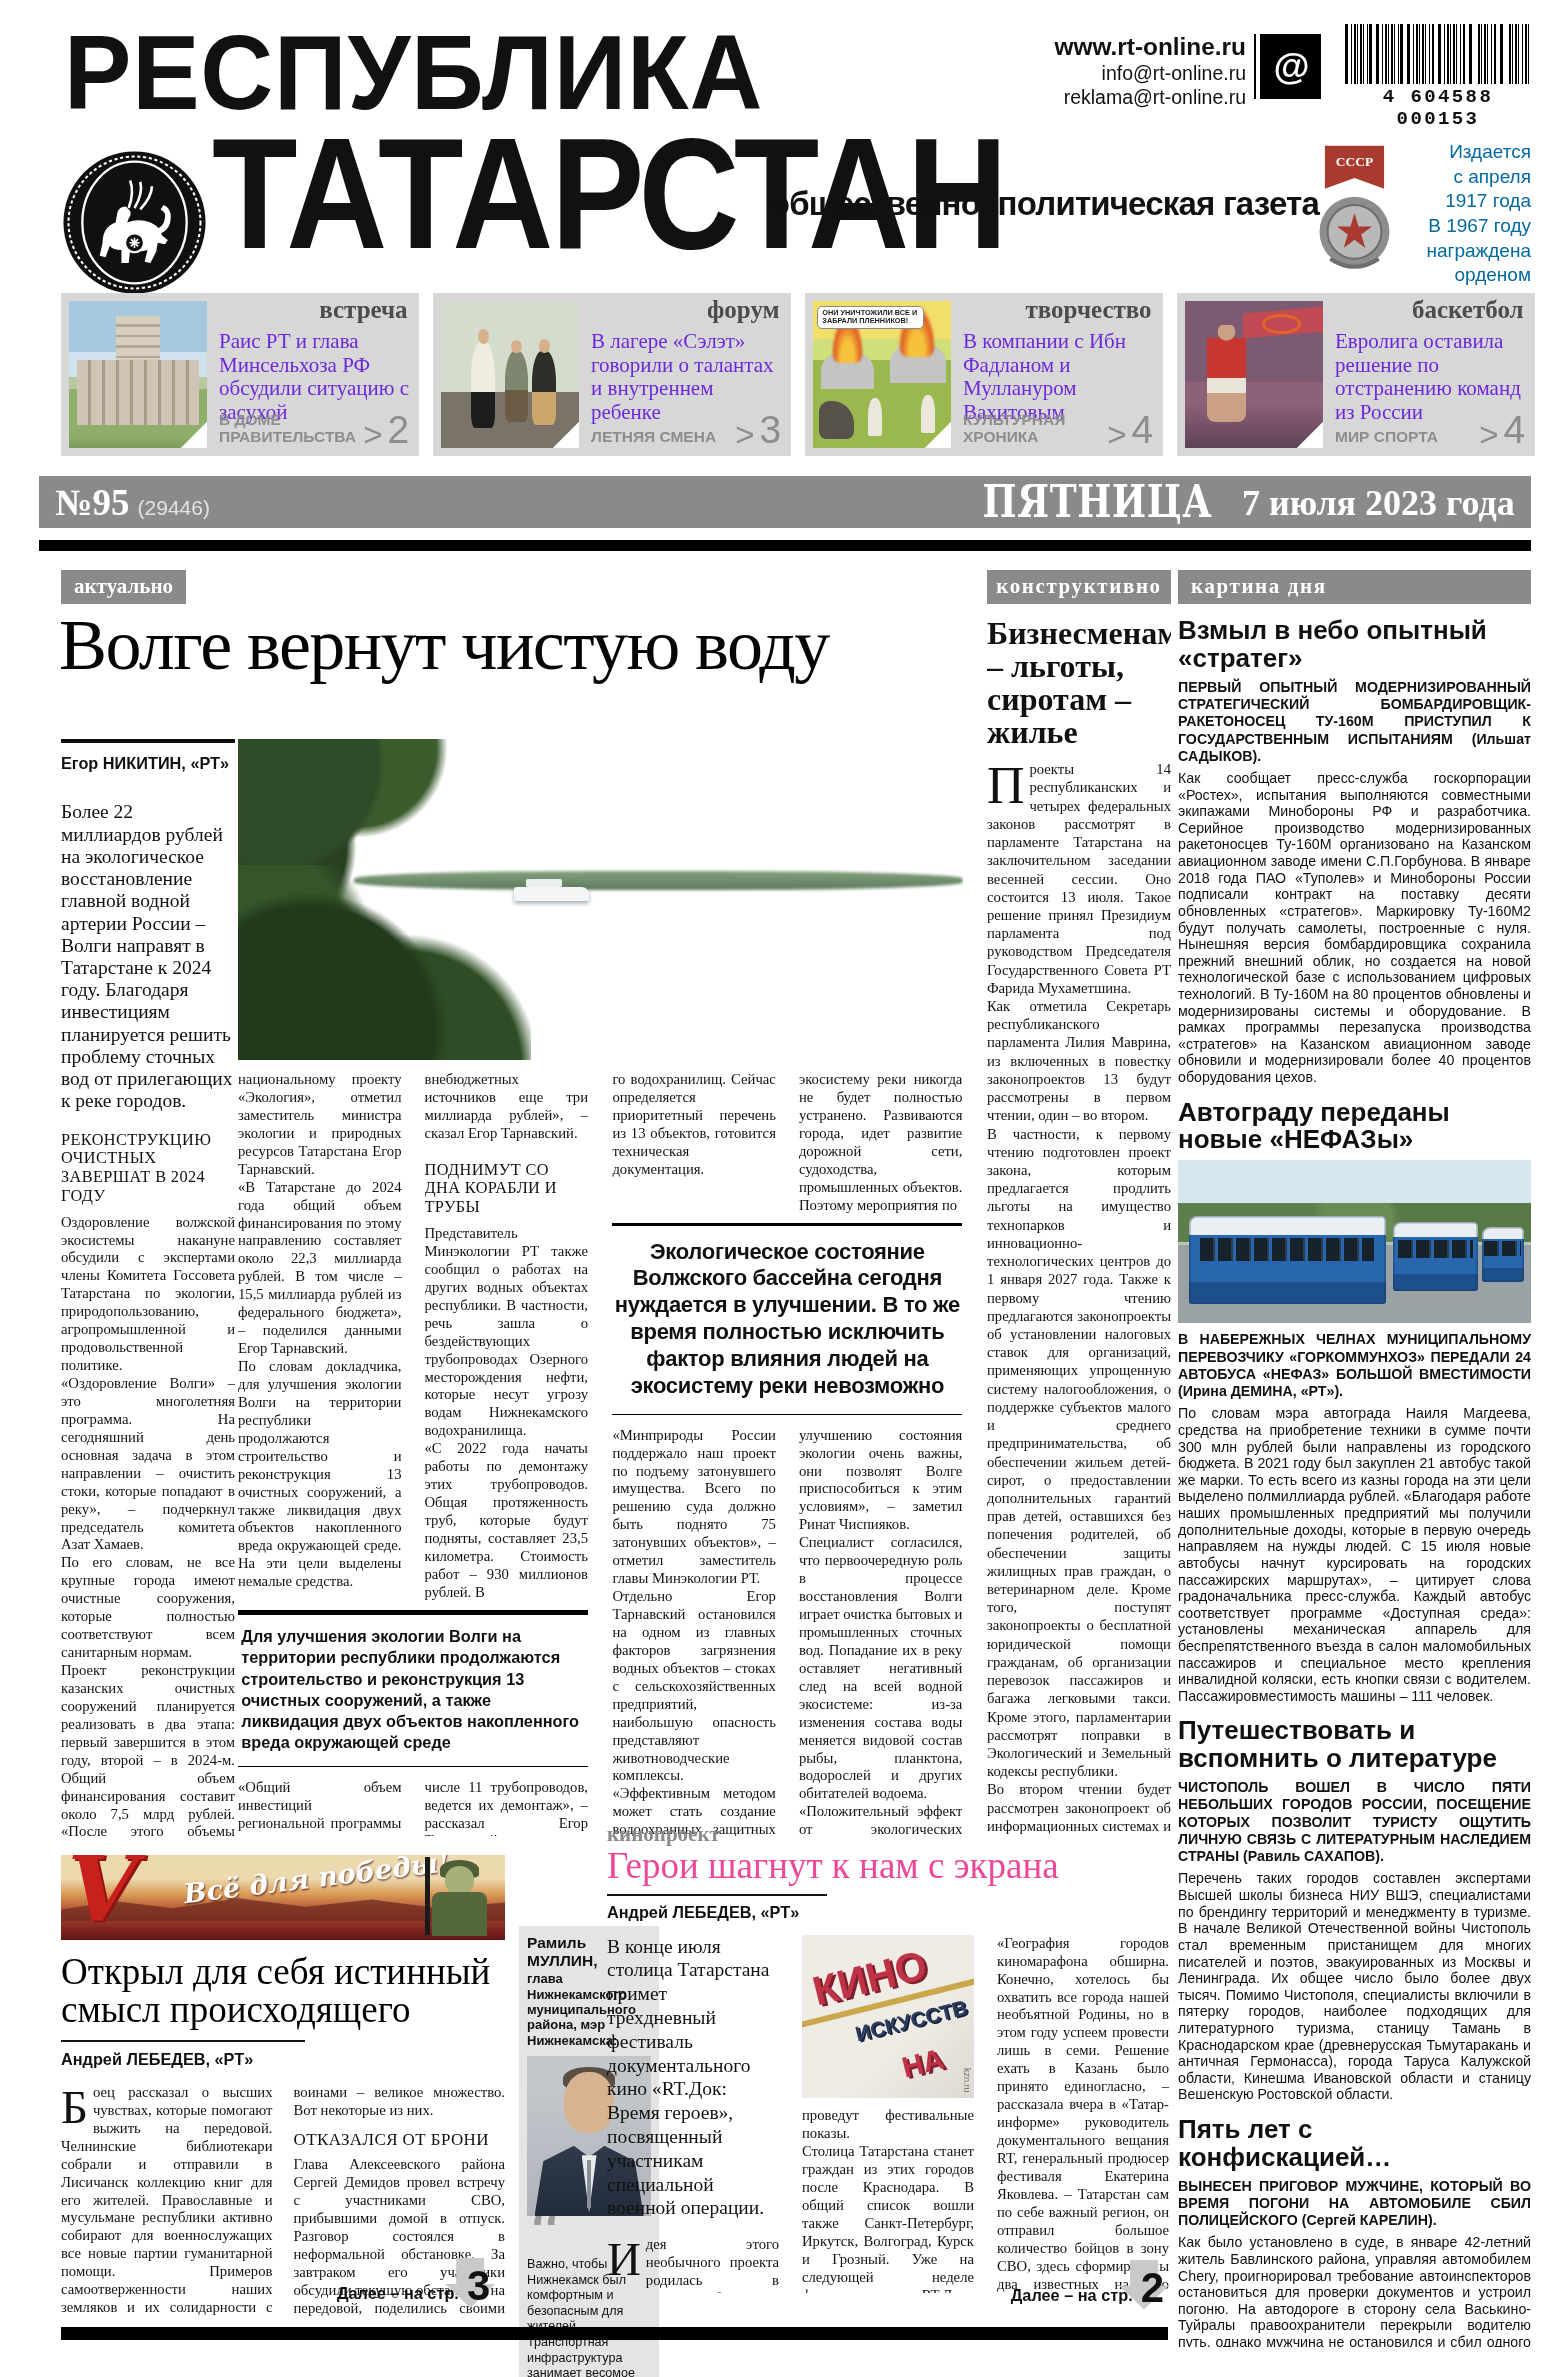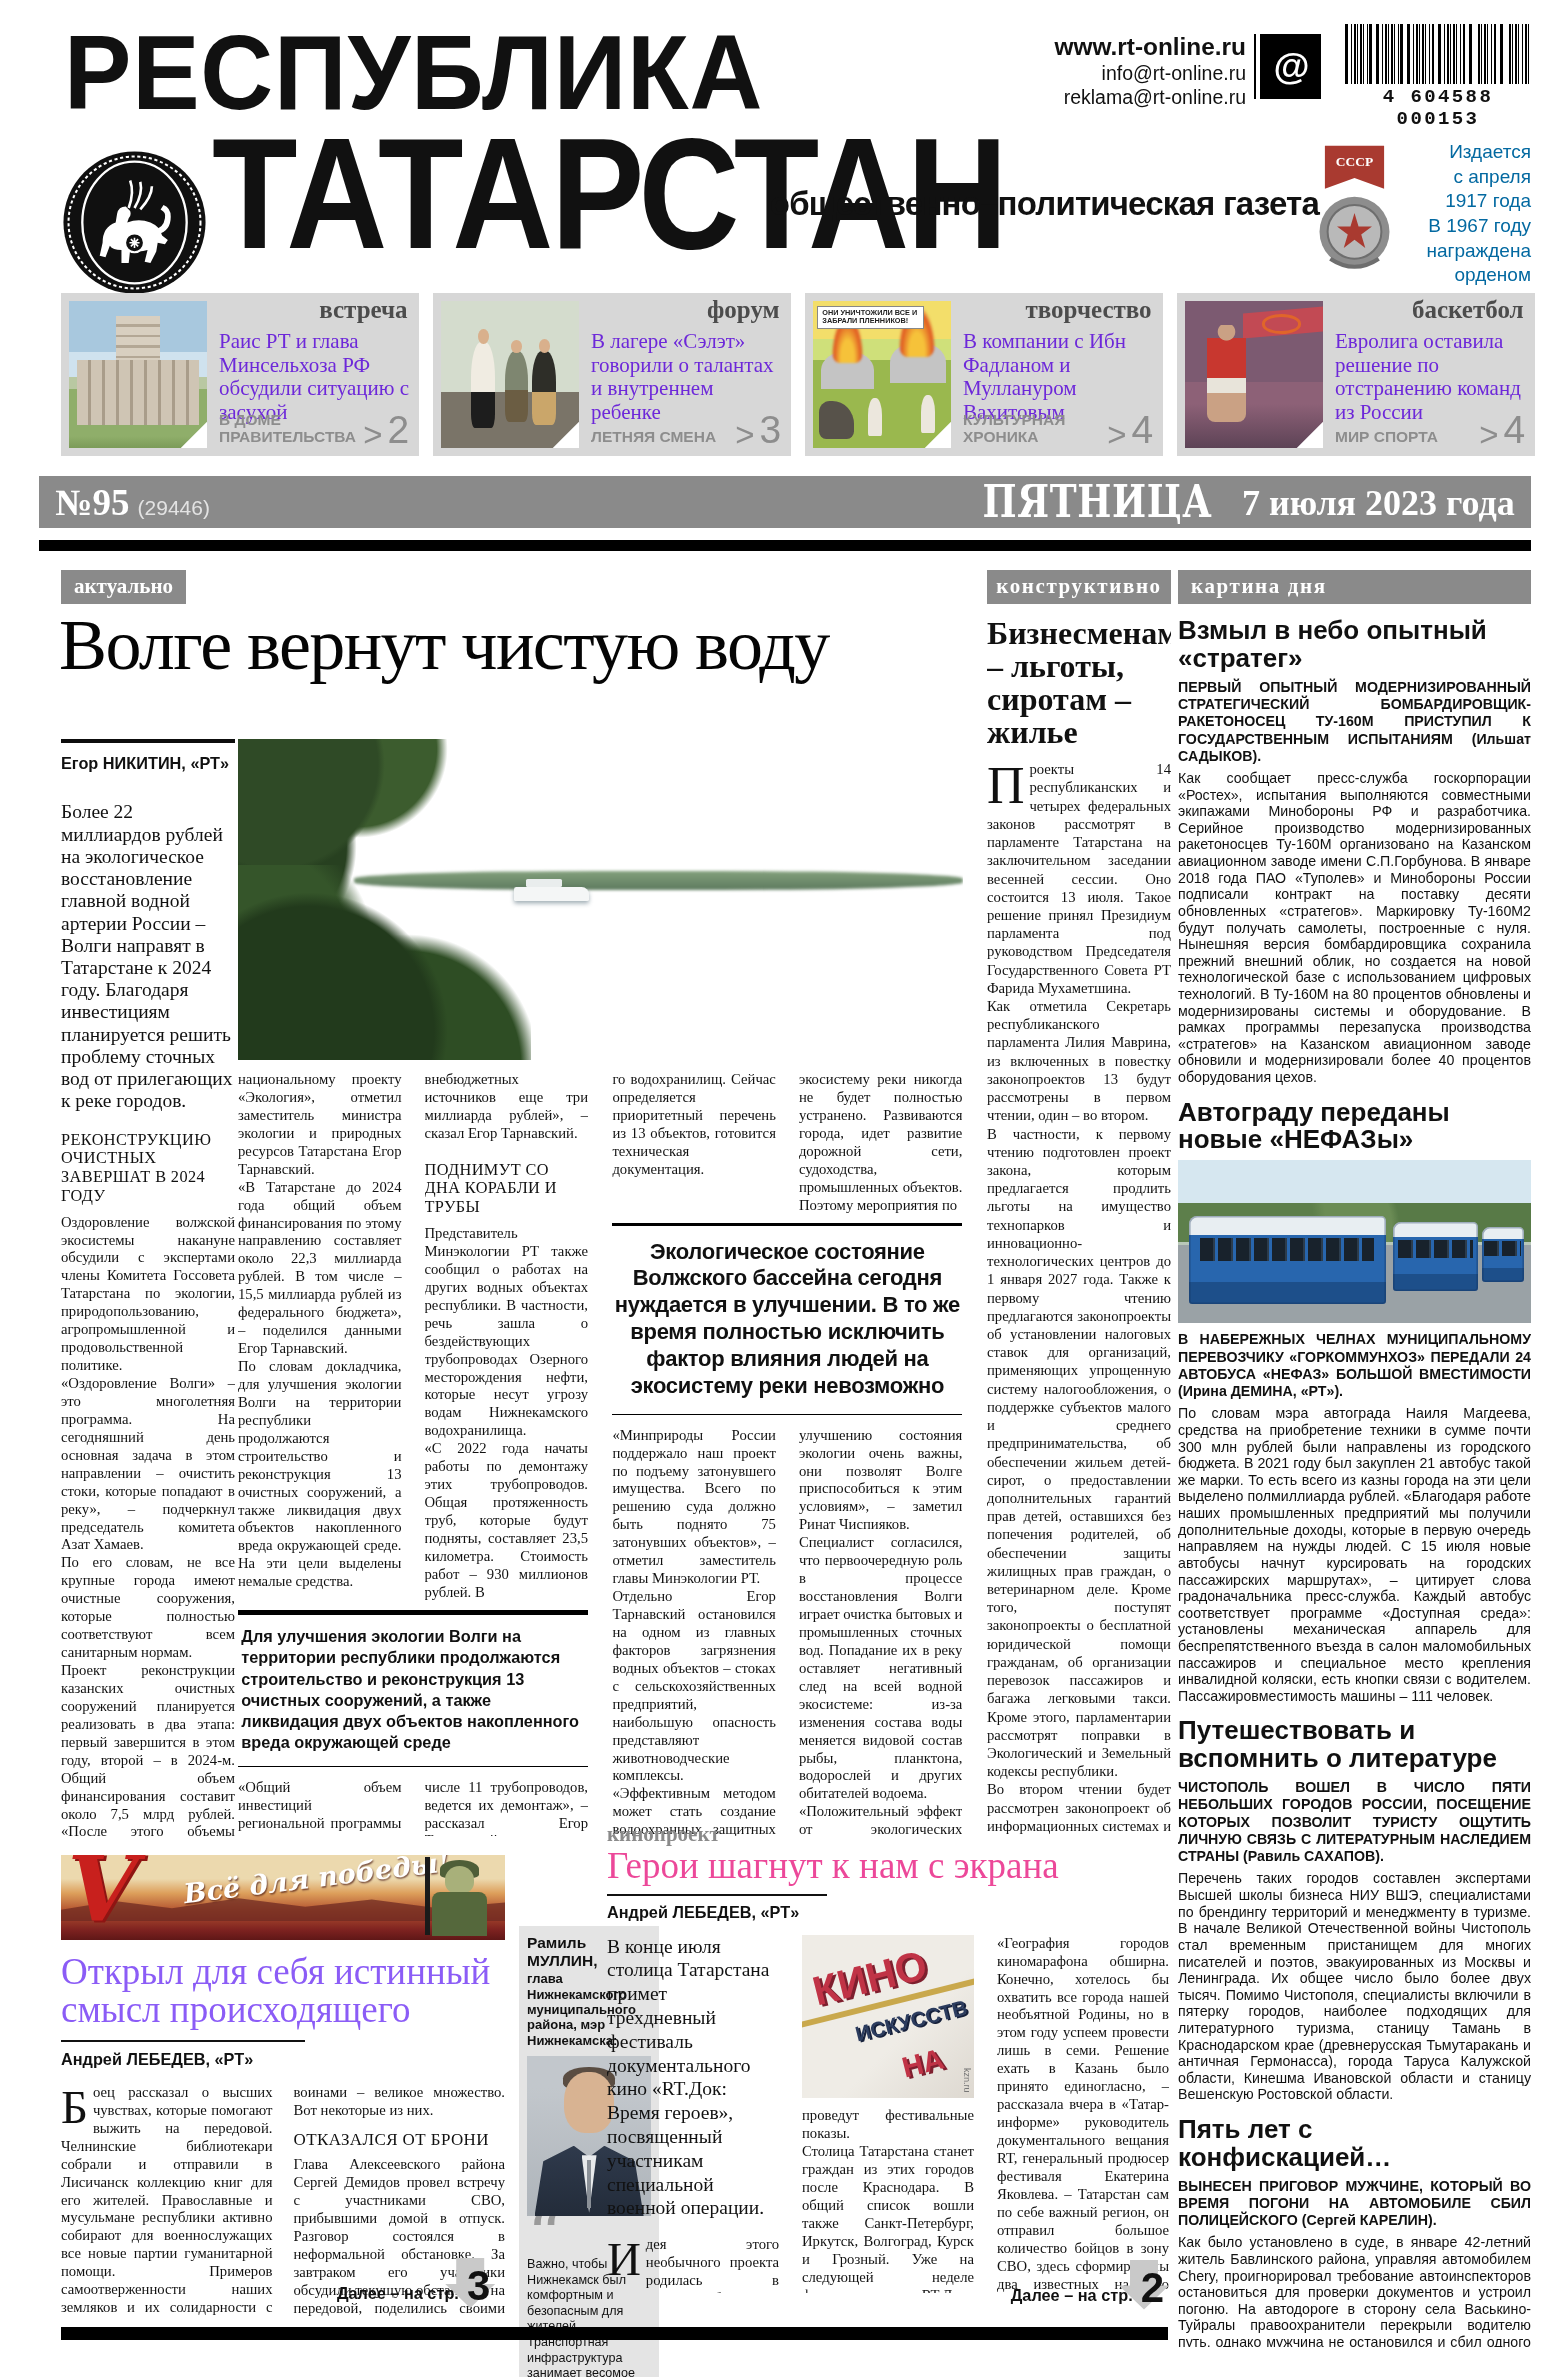--- a/index.html
+++ b/index.html
@@ -117,21 +117,21 @@
   .pb-ridge{position:absolute;left:0;top:44%;width:100%;height:34%;background:#6e2a22;opacity:.75;
      clip-path:polygon(0 60%,12% 30%,25% 55%,40% 20%,55% 50%,70% 25%,85% 55%,100% 35%,100% 100%,0 100%);}
   .pb-v{position:absolute;left:6.5px;top:-11.4px;font:italic 900 91px/1 "DejaVu Serif",serif;color:#c8201d;text-shadow:2.4px 2.4px 0 #8e1513;}
   .pb-script{position:absolute;left:122px;top:9.8px;font:italic 700 27px/0.95 "DejaVu Serif",serif;color:#fff;
      transform:rotate(-7deg);text-shadow:0.8px 1.6px 1.6px rgba(60,10,10,.65);}
   .pb-soldier{position:absolute;right:11.4px;top:3.3px;width:70px;height:78px;}
   .pb-soldier .head{position:absolute;left:21px;top:8.1px;width:29px;height:28px;background:#a8b07a;border-radius:50% 50% 42% 42%;}
   .pb-soldier .helm{position:absolute;left:16.3px;top:1.6px;width:39px;height:18px;background:#4e5e38;border-radius:50% 50% 20% 20%;}
   .pb-soldier .body{position:absolute;left:8.1px;top:34px;width:55px;height:44px;background:#55683c;border-radius:8.1px 8.1px 0 0;}
   .pb-soldier .rifle{position:absolute;left:1.6px;top:-1.6px;width:4.9px;height:78px;background:#1a1a1a;}
-  .bl-headline{font:400 37px/1.04 "Liberation Serif",serif;margin:13px 0 9.8px;color:#8b5cf6;}
+  .bl-headline{font:400 37px/1.04 "Liberation Serif",serif;margin:13px 0 9.8px;color:#000000;}
   .bl-rule{width:244px;height:2.4px;background:#111;margin:1.6px 0 8.1px;}
   .bl-cols{column-count:2;column-gap:21px;margin-top:14.7px;height:249px;font:400 14.7px/1.22 "Liberation Serif",serif;}
   .bl-sub{font:400 17px/1.1 "Liberation Serif",serif;letter-spacing:0.4px;margin:11.4px 0 6.5px;}
   .dropcap2{float:left;font:400 47px/0.82 "Liberation Serif",serif;padding:4.1px 4.9px 0 0;}
 
   .more{position:absolute;display:flex;align-items:flex-end;}
   .more .arr{position:absolute;right:-4.9px;bottom:-4.9px;width:50px;height:50px;background:#c9c9c9;
      clip-path:polygon(22% 0,78% 0,78% 52%,100% 52%,50% 100%,0 52%,22% 52%);z-index:0;}
   .more .lbl{font:700 16.3px "Liberation Sans",sans-serif;margin-right:8.1px;position:relative;z-index:1;text-align:right;}
   .more .num{font:800 42px/0.8 "Liberation Sans",sans-serif;position:relative;z-index:1;}
@@ -186,21 +186,21 @@
   .yurt1{left:6%;top:34%;width:38%;height:26%;}
   .yurt2{left:56%;top:28%;width:40%;height:28%;}
   .flame{position:absolute;border-radius:50% 50% 24% 24%;filter:blur(0.8px);
      background:radial-gradient(ellipse at 50% 90%,#f6c23a 0 30%,#e05a22 62%,rgba(224,90,34,0) 74%);}
   .flame1{left:14%;top:10%;width:22%;height:32%;}
   .flame2{left:62%;top:4%;width:26%;height:34%;}
   .robe{position:absolute;width:10%;height:26%;background:#ece7dd;border-radius:45% 45% 10% 10%;}
   .robe1{left:40%;bottom:8%;}
   .robe2{left:78%;bottom:10%;}
   .horse{position:absolute;left:4%;bottom:6%;width:26%;height:26%;background:#57524a;border-radius:30% 60% 20% 20%;}
-  .bubble{position:absolute;left:3%;top:3%;max-width:70%;background:#fff;border:0.8px solid #888;border-radius:0;
+  .bubble{position:absolute;left:3%;top:3%;max-width:70%;background:#fff;border:0.8px solid #888;border-radius:5px;
      padding:2.4px 4.1px;font:700 7.3px/1.15 "Liberation Sans",sans-serif;color:#222;}
   .ph4{background:linear-gradient(180deg,#7c5a71 0 55%,#8d6177 55% 70%,#5d4356 100%);}
   .ph4::before{content:"";position:absolute;right:0;top:6%;width:58%;height:17%;background:#c24a54;transform:skewY(-5deg);}
   .pl{position:absolute;left:16%;top:16%;width:28%;height:66%;border-radius:8.1px;background:
      radial-gradient(circle at 50% 7%,#caa184 0 9%,rgba(0,0,0,0) 10%),
      linear-gradient(180deg,rgba(0,0,0,0) 13%,#c8372f 13% 55%,#e8e4da 55% 70%,#caa184 70% 100%);}
   .hoop{position:absolute;right:16%;top:9%;width:24%;height:9%;border:3.3px solid #e0652a;border-radius:50%;}
 </style>
 </head>
 <body>

